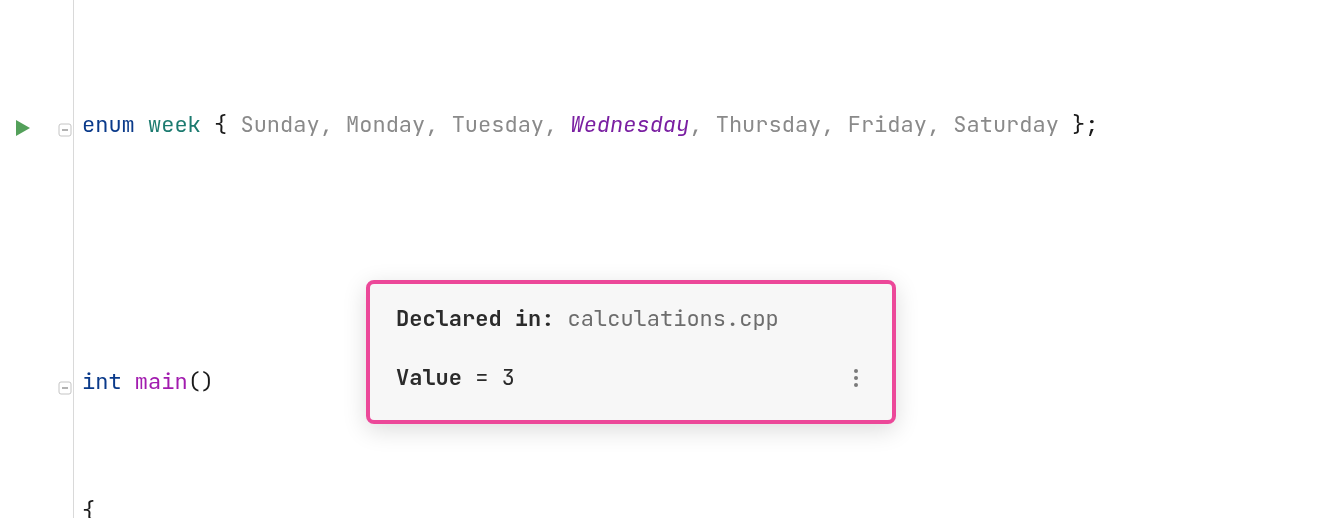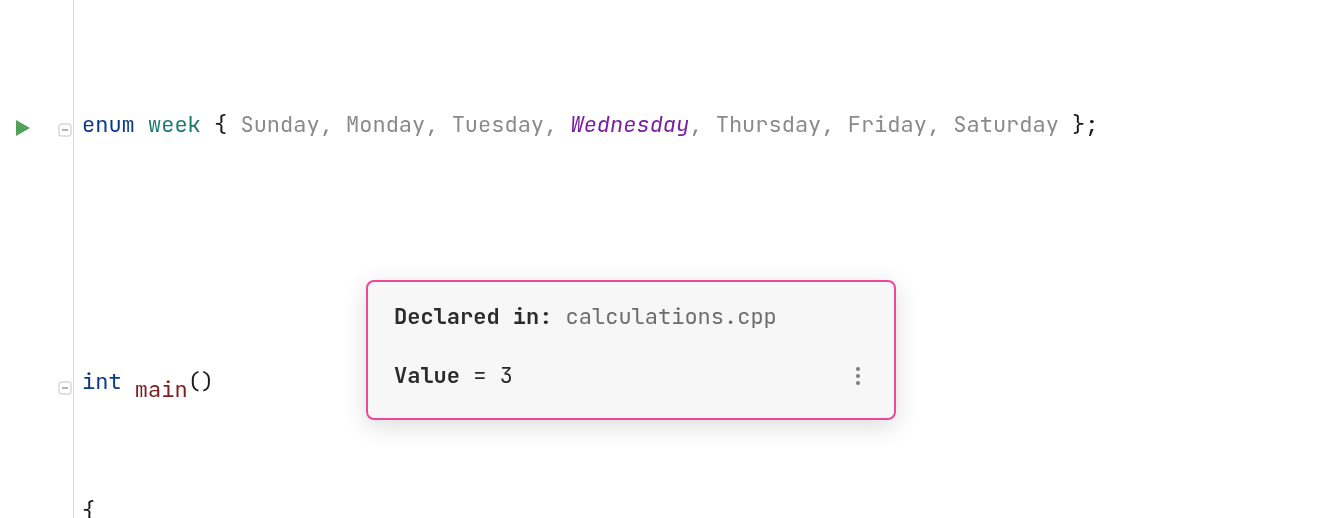--- a/index.html
+++ b/index.html
@@ -46,31 +46,31 @@
   .code {
     position: absolute;
     left: 82px;
     top: 18px;
     right: 0;
     white-space: pre;
   }
   .line { height: 43px; display: flex; }
   .kw      { color: #0a3a8a; }
   .type    { color: #1b7a6f; }
-  .ident   { color: #7f1d1d; margin-top: 8px; }
+  .ident   { color: #a21caf; }
   .ident-it{ color: #8a8a8a; }
   .hl-it   { color: #7a1fa2; font-style: italic; }
   .punct   { color: #1a1a1a; }
   .tooltip {
     position: absolute;
     left: 366px;
     top: 280px;
     width: 530px;
     background: #f7f7f7;
-    border: 2px solid #ec4899;
+    border: 4px solid #ec4899;
     border-radius: 8px;
     box-shadow: 0 6px 24px rgba(0,0,0,0.14);
     padding: 18px 26px 22px;
     font-family: "JetBrains Mono", Consolas, monospace;
     font-size: 22px;
     line-height: 1.5;
     color: #2b2b2b;
   }
   .tooltip .row { margin-bottom: 26px; }
   .tooltip .row:last-child { margin-bottom: 4px; display:flex; justify-content:space-between; align-items:center;}

